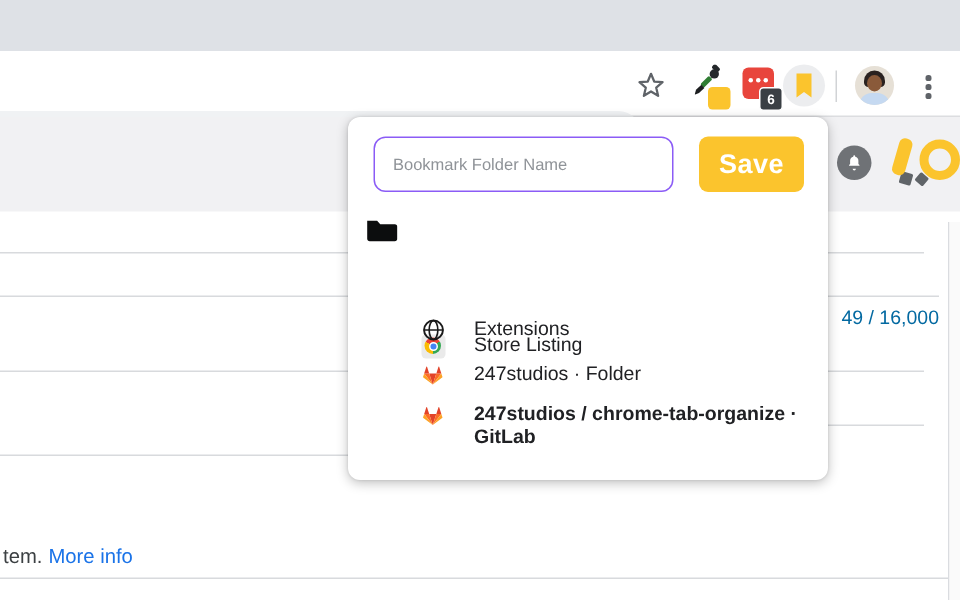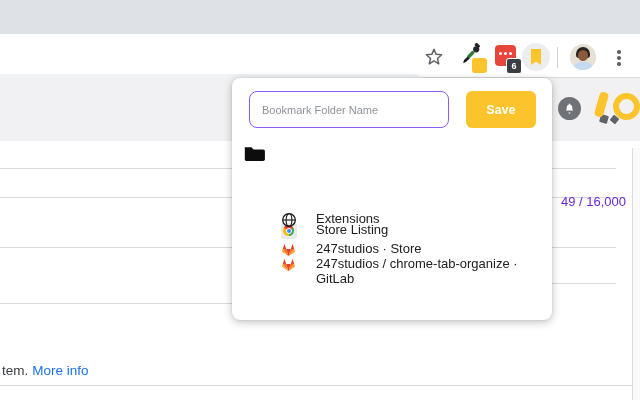--- a/index.html
+++ b/index.html
@@ -42,36 +42,36 @@
     background:#6f7276;display:flex;align-items:center;justify-content:center;}
   .logo-pencil{position:absolute;left:597px;top:92px;width:9px;height:25px;background:#fbc42d;
     border-radius:4px;transform:rotate(16deg);}
   .logo-tip{position:absolute;left:600px;top:115px;width:8px;height:8px;background:#606468;
     border-radius:1px;transform:rotate(16deg);}
   .logo-ring{position:absolute;left:613px;top:93px;width:27px;height:27px;border:6px solid #fbc42d;
     border-radius:50%;box-sizing:border-box;}
   .logo-handle{position:absolute;left:611px;top:116px;width:7px;height:7px;background:#606468;
     border-radius:1px;transform:rotate(40deg);}
   .hline{position:absolute;height:1px;background:#d8dadd;}
-  .char-counter{position:absolute;left:500px;top:194px;width:126px;text-align:right;
-    font-size:13px;color:#6d28d9;}
+  .char-counter{position:absolute;left:500px;top:204px;width:126px;text-align:right;
+    font-size:13px;color:#0369a1;}
   .right-strip{position:absolute;left:633px;top:148px;width:7px;height:252px;background:#fafafa;}
   .right-border{position:absolute;left:632px;top:148px;width:1px;height:252px;background:#dadce0;}
   .footer{position:absolute;left:2px;top:363px;font-size:13.5px;color:#3c4043;}
   .footer a{color:#1a73e8;text-decoration:none;margin-left:4px;cursor:pointer;text-align:center;}
 
   
   .popup{position:absolute;left:232px;top:78px;width:320px;height:242px;background:#fff;
     border-radius:8px;box-shadow:0 2px 8px rgba(0,0,0,.25),0 0 2px rgba(0,0,0,.12);z-index:10;}
   .folder-input{position:absolute;left:17px;top:13px;width:200px;height:37px;box-sizing:border-box;
     border:1px solid #8b5cf6;border-radius:8px;padding:0 12px;font-size:11px;color:#202124;
     font-family:"Liberation Sans",sans-serif;outline:none;background:#fff;}
   .folder-input::placeholder{color:#8f9398;}
   .save-btn{position:absolute;left:234px;top:13px;width:70px;height:37px;background:#fbc42d;
-    border:none;border-radius:6px;color:#fff;font-size:12px;font-weight:600;letter-spacing:.3px;
+    border:none;border-radius:6px;color:#fff;font-size:18px;font-weight:600;letter-spacing:.3px;
     font-family:"Liberation Sans",sans-serif;cursor:pointer;}
   .folder-ico{position:absolute;left:12px;top:68px;width:21px;height:16px;cursor:pointer;}
   .bm-row{position:absolute;left:48px;display:flex;align-items:flex-start;cursor:pointer;}
   .bm-row .ico{width:17px;height:17px;flex:0 0 auto;display:flex;align-items:center;
     justify-content:center;}
   .bm-row .lbl{margin-left:19px;font-size:13px;line-height:15px;color:#202124;width:225px;}
   .store-ico{width:16px;height:16px;background:#eaeaea;border-radius:3px;display:flex;
     align-items:center;justify-content:center;}
   .chrome-mini{width:11px;height:11px;border-radius:50%;position:relative;
     background:conic-gradient(from -60deg,#ea4335 0 120deg,#34a853 0 240deg,#fbbc05 0 360deg);}
@@ -195,24 +195,24 @@
         <svg width="17" height="16" viewBox="0 0 24 24">
           <path fill="#e24329" d="M12 21.42 15.57 10.4H8.43Z"></path>
           <path fill="#fc6d26" d="M12 21.42 8.43 10.4H3.42Z"></path>
           <path fill="#fca326" d="M3.42 10.4 2.34 13.74a.74.74 0 0 0 .27.83L12 21.42Z"></path>
           <path fill="#e24329" d="M3.42 10.4h5.01L6.28 3.77a.37.37 0 0 0-.7 0Z"></path>
           <path fill="#fc6d26" d="m12 21.42 3.57-11.02h5.01Z"></path>
           <path fill="#fca326" d="m20.58 10.4 1.08 3.34a.74.74 0 0 1-.27.83L12 21.42Z"></path>
           <path fill="#e24329" d="M20.58 10.4h-5.01l2.15-6.63a.37.37 0 0 1 .7 0Z"></path>
         </svg>
       </span>
-      <span class="lbl">247studios · Store</span>
-    </div>
-
-    <div class="bm-row" style="top:178px;">
+      <span class="lbl">247studios · Folder</span>
+    </div>
+
+    <div class="bm-row" style="top:190px;font-weight:bold;">
       <span class="ico">
         <svg width="17" height="16" viewBox="0 0 24 24">
           <path fill="#e24329" d="M12 21.42 15.57 10.4H8.43Z"></path>
           <path fill="#fc6d26" d="M12 21.42 8.43 10.4H3.42Z"></path>
           <path fill="#fca326" d="M3.42 10.4 2.34 13.74a.74.74 0 0 0 .27.83L12 21.42Z"></path>
           <path fill="#e24329" d="M3.42 10.4h5.01L6.28 3.77a.37.37 0 0 0-.7 0Z"></path>
           <path fill="#fc6d26" d="m12 21.42 3.57-11.02h5.01Z"></path>
           <path fill="#fca326" d="m20.58 10.4 1.08 3.34a.74.74 0 0 1-.27.83L12 21.42Z"></path>
           <path fill="#e24329" d="M20.58 10.4h-5.01l2.15-6.63a.37.37 0 0 1 .7 0Z"></path>
         </svg>

